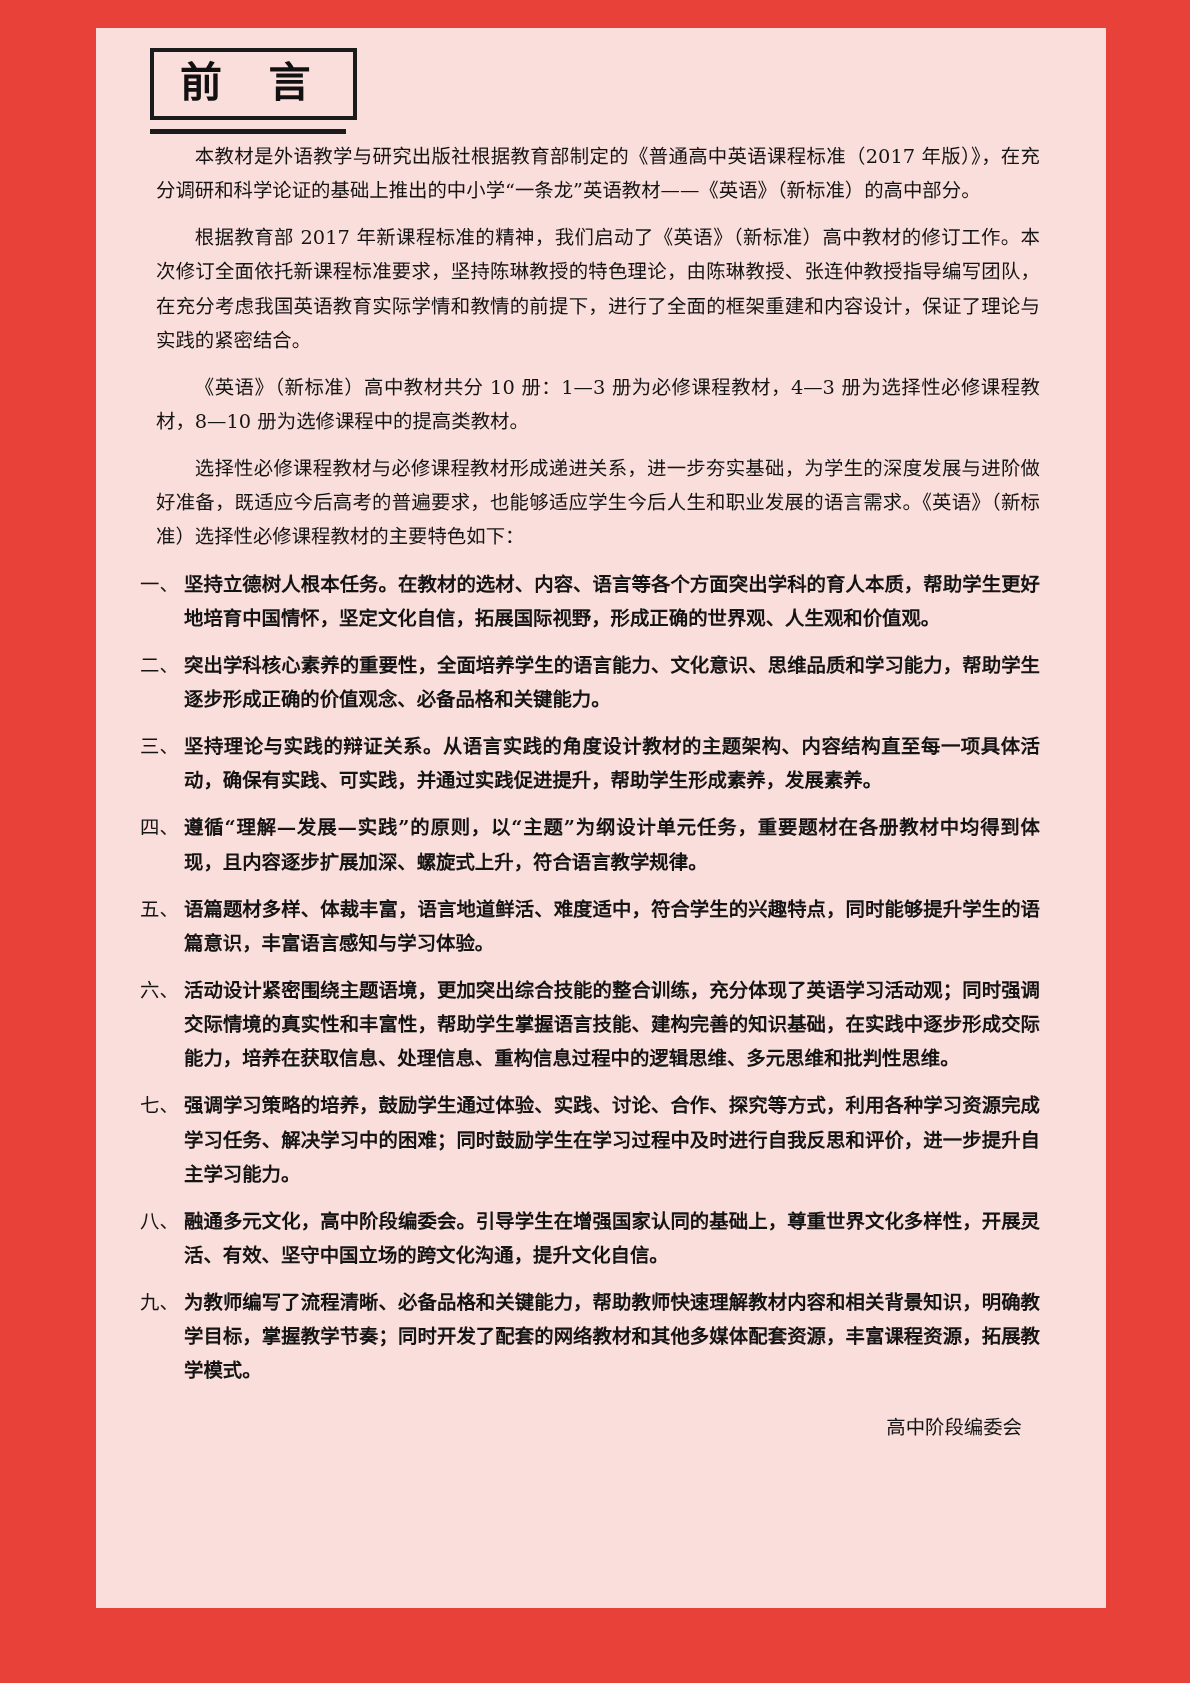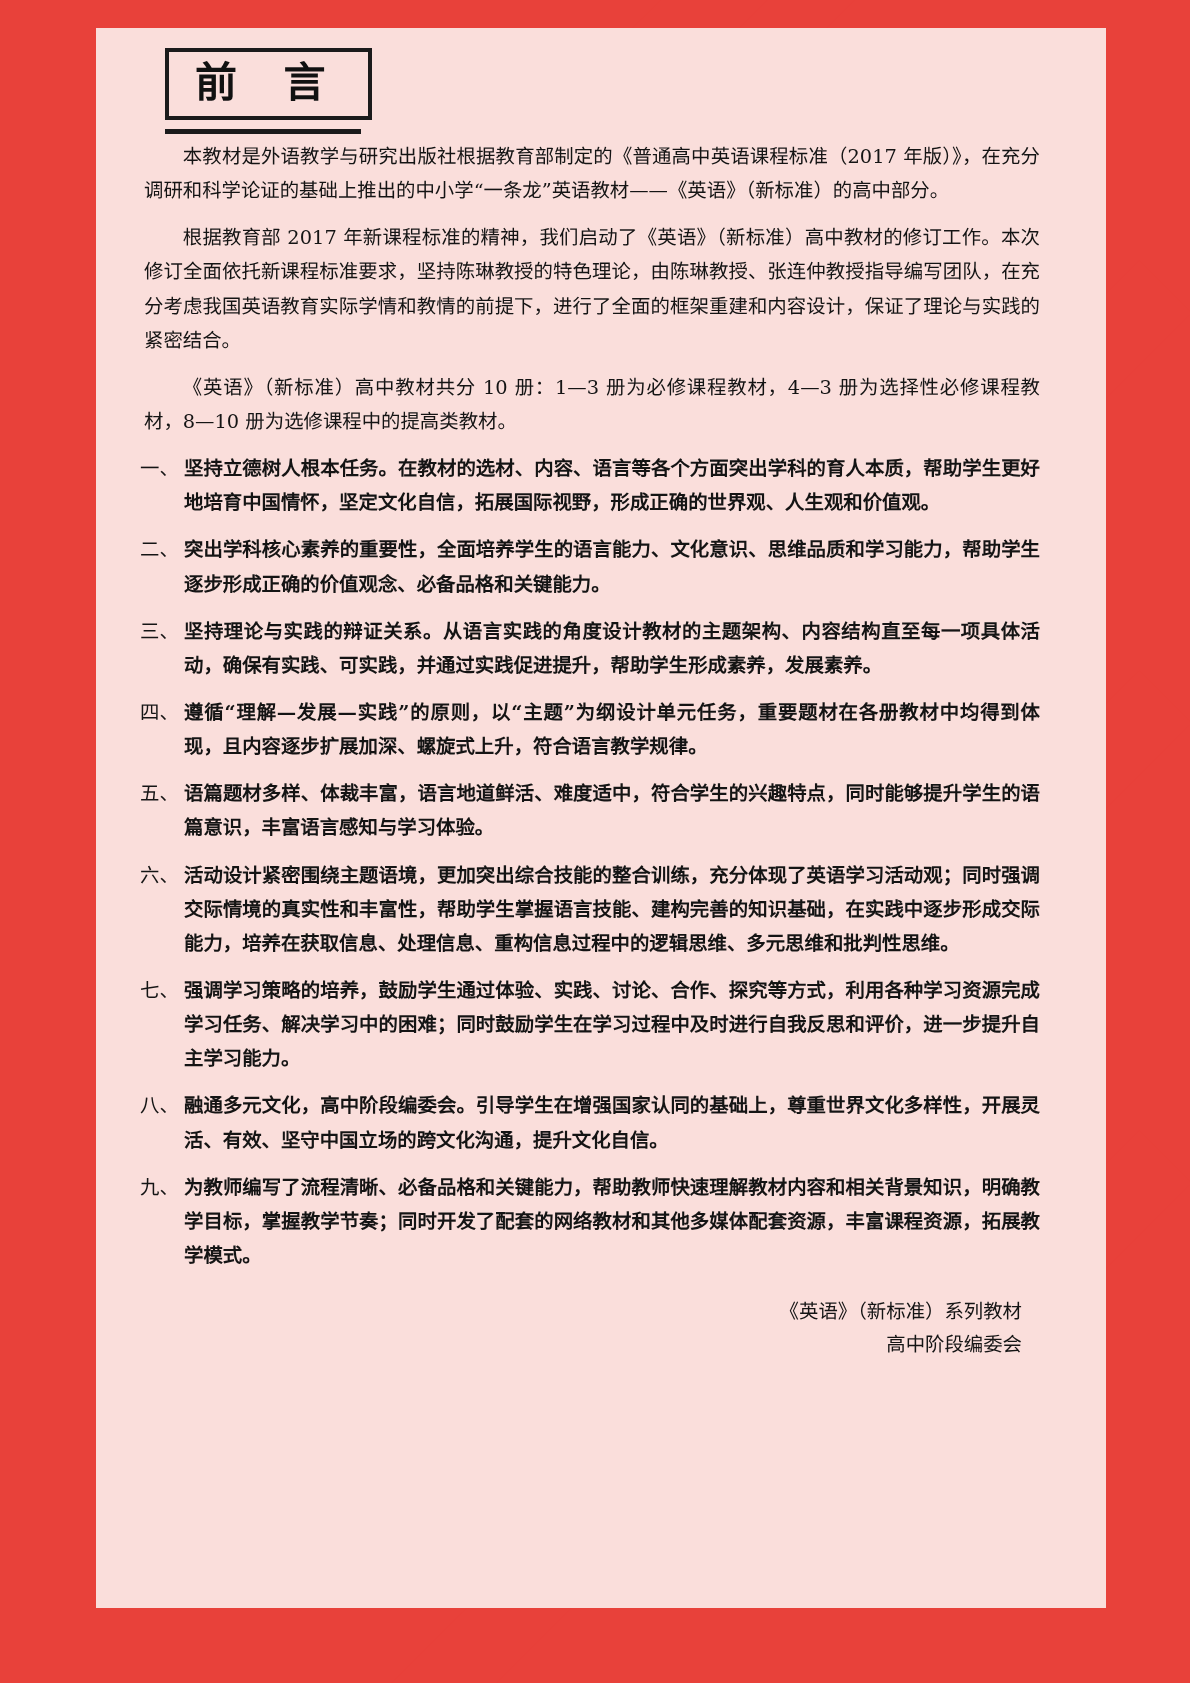--- a/index.html
+++ b/index.html
@@ -53,21 +53,21 @@
     top: 28px;
     width: 1010px;
     height: 1580px;
     background: #fadedb;
     z-index: 3;
   }
 
   
   .title-wrap {
     position: absolute;
-    left: 165px;
+    left: 150px;
     top: 48px;
     z-index: 5;
   }
   .title-box {
     border: 4px solid #1b1b1b;
     border-top-width: 4px;
     padding: 10px 26px 12px 26px;
     display: inline-block;
     background: transparent;
   }
@@ -95,21 +95,21 @@
     top: 140px;
     width: 900px;
     z-index: 5;
     color: #141414;
     font-size: 19.4px;
     line-height: 1.76;
     text-align: justify;
   }
   .para {
     text-indent: 2em;
-    margin: 0 0 13px 4px;
+    margin: 0 0 13px 16px;
   }
 
   .item {
     display: flex;
     margin: 0 0 13px 0;
     align-items: flex-start;
   }
   .item-num {
     flex: 0 0 auto;
     width: 44px;
@@ -148,20 +148,21 @@
     <div class="title-text">前 言</div>
   </div>
   <div class="title-underline"></div>
 </div>
 
 <div class="content">
 
   <p class="para">本教材是外语教学与研究出版社根据教育部制定的《普通高中英语课程标准（2017 年版）》，在充分调研和科学论证的基础上推出的中小学“一条龙”英语教材——《英语》（新标准）的高中部分。</p>
   <p class="para">根据教育部 2017 年新课程标准的精神，我们启动了《英语》（新标准）高中教材的修订工作。本次修订全面依托新课程标准要求，坚持陈琳教授的特色理论，由陈琳教授、张连仲教授指导编写团队，在充分考虑我国英语教育实际学情和教情的前提下，进行了全面的框架重建和内容设计，保证了理论与实践的紧密结合。</p>
   <p class="para">《英语》（新标准）高中教材共分 10 册：1—3 册为必修课程教材，4—3 册为选择性必修课程教材，8—10 册为选修课程中的提高类教材。</p>
+  <p class="para">选择性必修课程教材与必修课程教材形成递进关系，进一步夯实基础，为学生的深度发展与进阶做好准备，既适应今后高考的普遍要求，也能够适应学生今后人生和职业发展的语言需求。《英语》（新标准）选择性必修课程教材的主要特色如下：</p>
 
   <div class="item">
     <span class="item-num">一、</span>
     <span class="item-text">坚持立德树人根本任务。在教材的选材、内容、语言等各个方面突出学科的育人本质，帮助学生更好地培育中国情怀，坚定文化自信，拓展国际视野，形成正确的世界观、人生观和价值观。</span>
   </div>
   <div class="item">
     <span class="item-num">二、</span>
     <span class="item-text">突出学科核心素养的重要性，全面培养学生的语言能力、文化意识、思维品质和学习能力，帮助学生逐步形成正确的价值观念、必备品格和关键能力。</span>
   </div>
   <div class="item">
@@ -188,17 +189,16 @@
     <span class="item-num">八、</span>
     <span class="item-text">融通多元文化，高中阶段编委会。引导学生在增强国家认同的基础上，尊重世界文化多样性，开展灵活、有效、坚守中国立场的跨文化沟通，提升文化自信。</span>
   </div>
   <div class="item">
     <span class="item-num">九、</span>
     <span class="item-text">为教师编写了流程清晰、必备品格和关键能力，帮助教师快速理解教材内容和相关背景知识，明确教学目标，掌握教学节奏；同时开发了配套的网络教材和其他多媒体配套资源，丰富课程资源，拓展教学模式。</span>
   </div>
 
 
   <div class="signature">
-    <span class="sig-line">《英语》（新标准）系列教材</span>
     <span class="sig-line">高中阶段编委会</span>
   </div>
 
 </div>
 
 </body></html>

